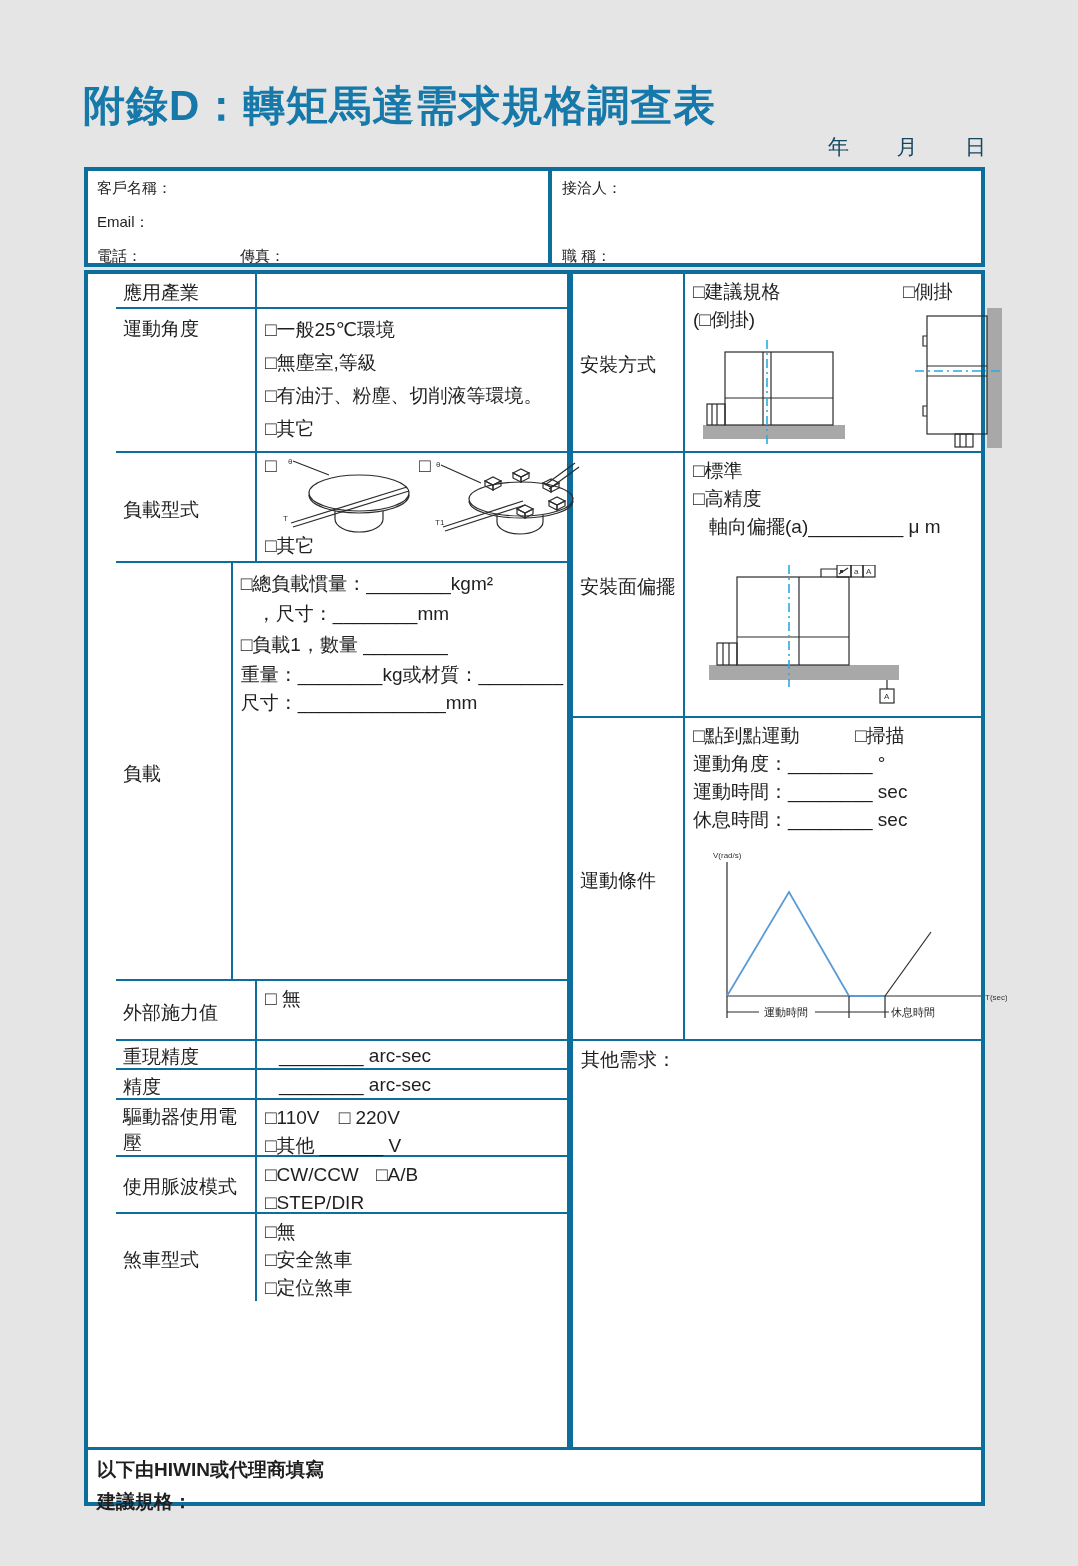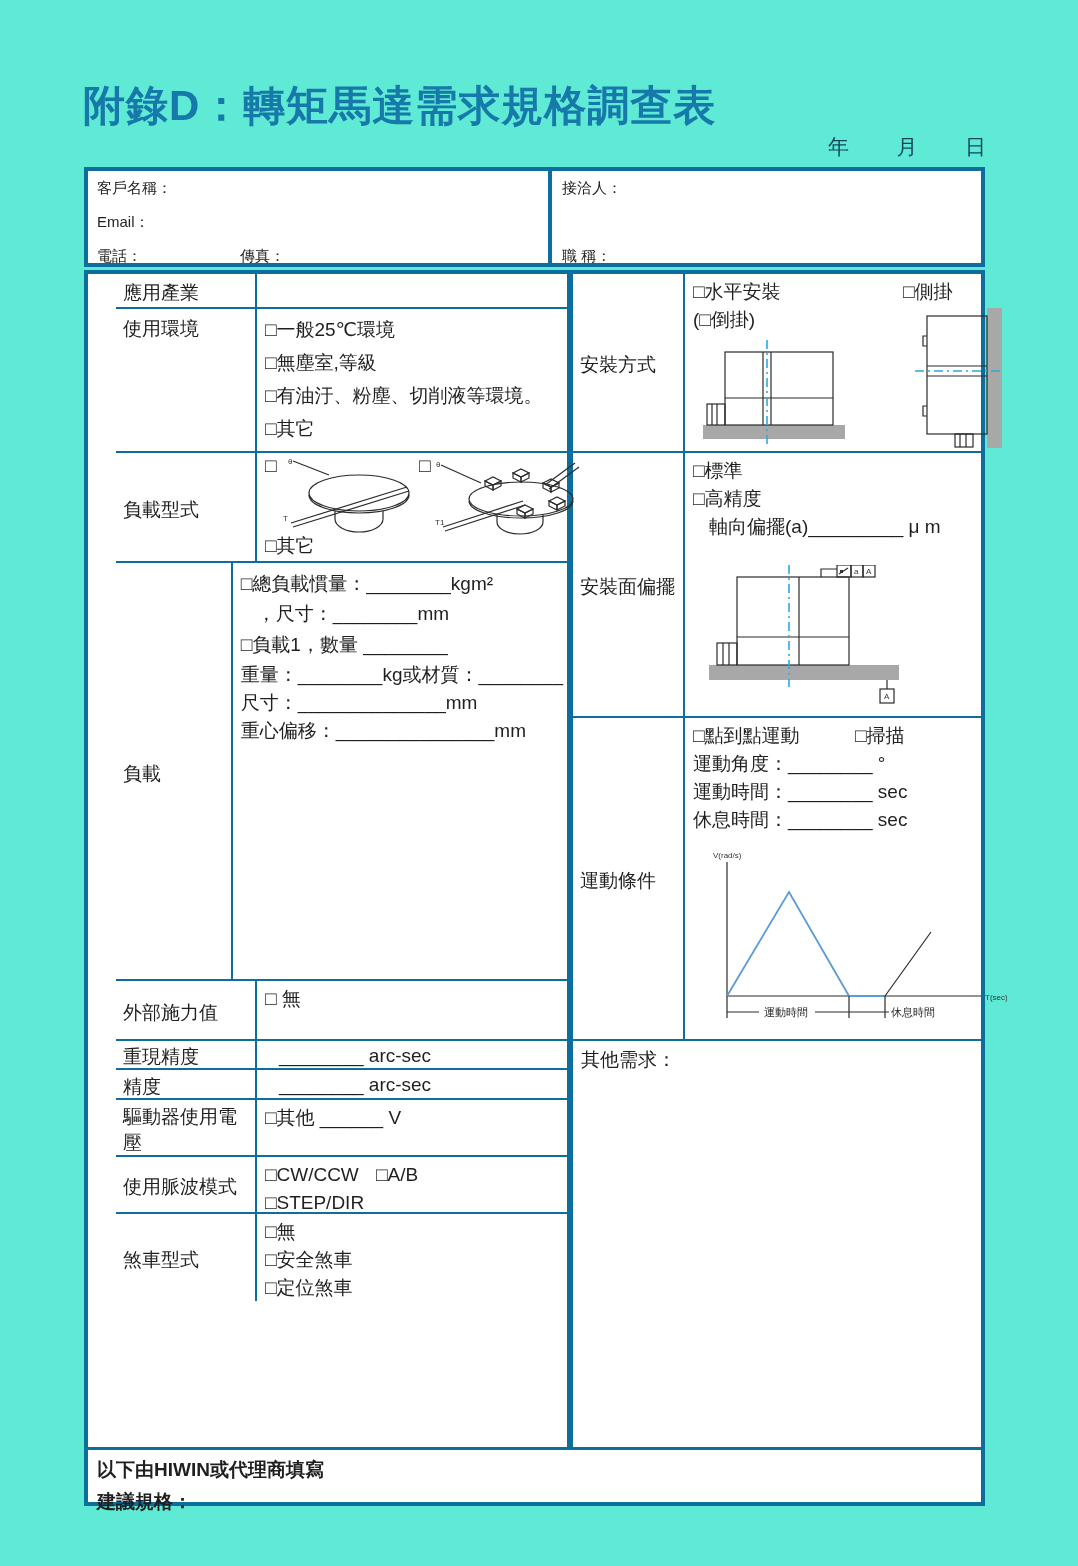--- a/index.html
+++ b/index.html
@@ -1,17 +1,17 @@
 <!DOCTYPE html>
 <html><head>
 <meta charset="utf-8">
 <style>
   * { margin:0; padding:0; box-sizing:border-box; }
   body { background:#ffffff; font-family:"Liberation Sans","DejaVu Sans",sans-serif; }
-  .page { position:relative; width:1078px; height:1566px; background:#5eead4; overflow:hidden; color:#1f1f1f; }
+  .page { position:relative; width:1078px; height:1566px; background:#e5e5e5; overflow:hidden; color:#1f1f1f; }
 
   .title { position:absolute; left:83px; top:78px; font-size:42px; font-weight:bold; color:#1779a9; letter-spacing:1px; }
 
   .date-row { position:absolute; left:828px; top:133px; width:158px; display:flex; justify-content:space-between; font-size:21px; color:#16455f; }
 
   
   .tbl { position:absolute; border:4px solid #0d6d9c; background:#fff; }
   .contact { left:84px; top:167px; width:901px; height:100px; }
   .contact .vdiv { position:absolute; left:460px; top:0; width:4px; height:100%; background:#0d6d9c; }
   .contact .txt { position:absolute; font-size:15px; }
@@ -75,21 +75,21 @@
     <div class="grid">
 
       <div class="half-l">
 
         <div class="row" style="height:35px">
           <div class="lbl">應用產業</div>
           <div class="cnt"></div>
         </div>
 
         <div class="row" style="height:144px">
-          <div class="lbl top">使用環境</div>
+          <div class="lbl top">運動角度</div>
           <div class="cnt">
             <div class="line">□一般25℃環境</div>
             <div class="line">□無塵室,等級</div>
             <div class="line">□有油汙、粉塵、切削液等環境。</div>
             <div class="line">□其它</div>
           </div>
         </div>
 
         <div class="row" style="height:110px">
           <div class="lbl">負載型式</div>
@@ -137,21 +137,20 @@
         </div>
 
         <div class="row" style="height:418px">
           <div class="lbl">負載</div>
           <div class="cnt">
             <div class="line">□總負載慣量：________kgm²</div>
             <div class="line tight indent">，尺寸：________mm</div>
             <div class="line">□負載1，數量 ________</div>
             <div class="line tight">重量：________kg或材質：________</div>
             <div class="line tight">尺寸：______________mm</div>
-            <div class="line tight">重心偏移：_______________mm</div>
           </div>
         </div>
 
         <div class="row" style="height:60px">
           <div class="lbl">外部施力值</div>
           <div class="cnt">
             <div class="line tight">□ 無</div>
           </div>
         </div>
 
@@ -161,20 +160,24 @@
         </div>
 
         <div class="row" style="height:30px">
           <div class="lbl">精度</div>
           <div class="cnt" style="padding-left:22px">________ arc-sec</div>
         </div>
 
         <div class="row" style="height:57px">
           <div class="lbl">驅動器使用電壓</div>
           <div class="cnt">
+            <div class="line tight">
+              <span>□110V</span>
+              <span class="gap" style="margin-left:14px">□ 220V</span>
+            </div>
             <div class="line tight">□其他 ______ V</div>
           </div>
         </div>
 
         <div class="row" style="height:57px">
           <div class="lbl">使用脈波模式</div>
           <div class="cnt">
             <div class="line tight">
               <span>□CW/CCW</span>
               <span class="gap" style="margin-left:12px">□A/B</span>
@@ -192,21 +195,21 @@
           </div>
         </div>
       </div>
 
       <div class="half-r">
 
         <div class="row" style="height:179px">
           <div class="lbl">安裝方式</div>
           <div class="cnt">
             <div class="line tight" style="position:relative">
-              <span>□水平安裝</span>
+              <span>□建議規格</span>
               <span style="position:absolute;left:210px;top:0">□側掛</span>
             </div>
             <div class="line tight">(□倒掛)</div>
 
             <svg class="diag" style="left:16px;top:62px" width="152" height="112" viewBox="0 0 152 112">
               <rect class="gray" x="2" y="89" width="142" height="14"></rect>
               <rect class="thin" x="24" y="16" width="108" height="73" fill="#fff"></rect>
               <line class="thin" x1="62" y1="16" x2="62" y2="89"></line>
               <line class="thin" x1="70" y1="16" x2="70" y2="89"></line>
               <line class="thin" x1="24" y1="62" x2="132" y2="62"></line>

